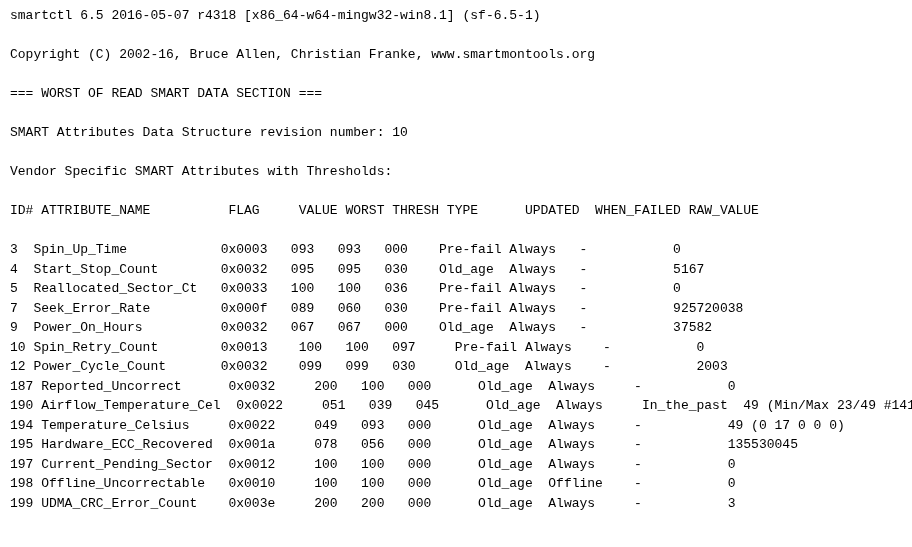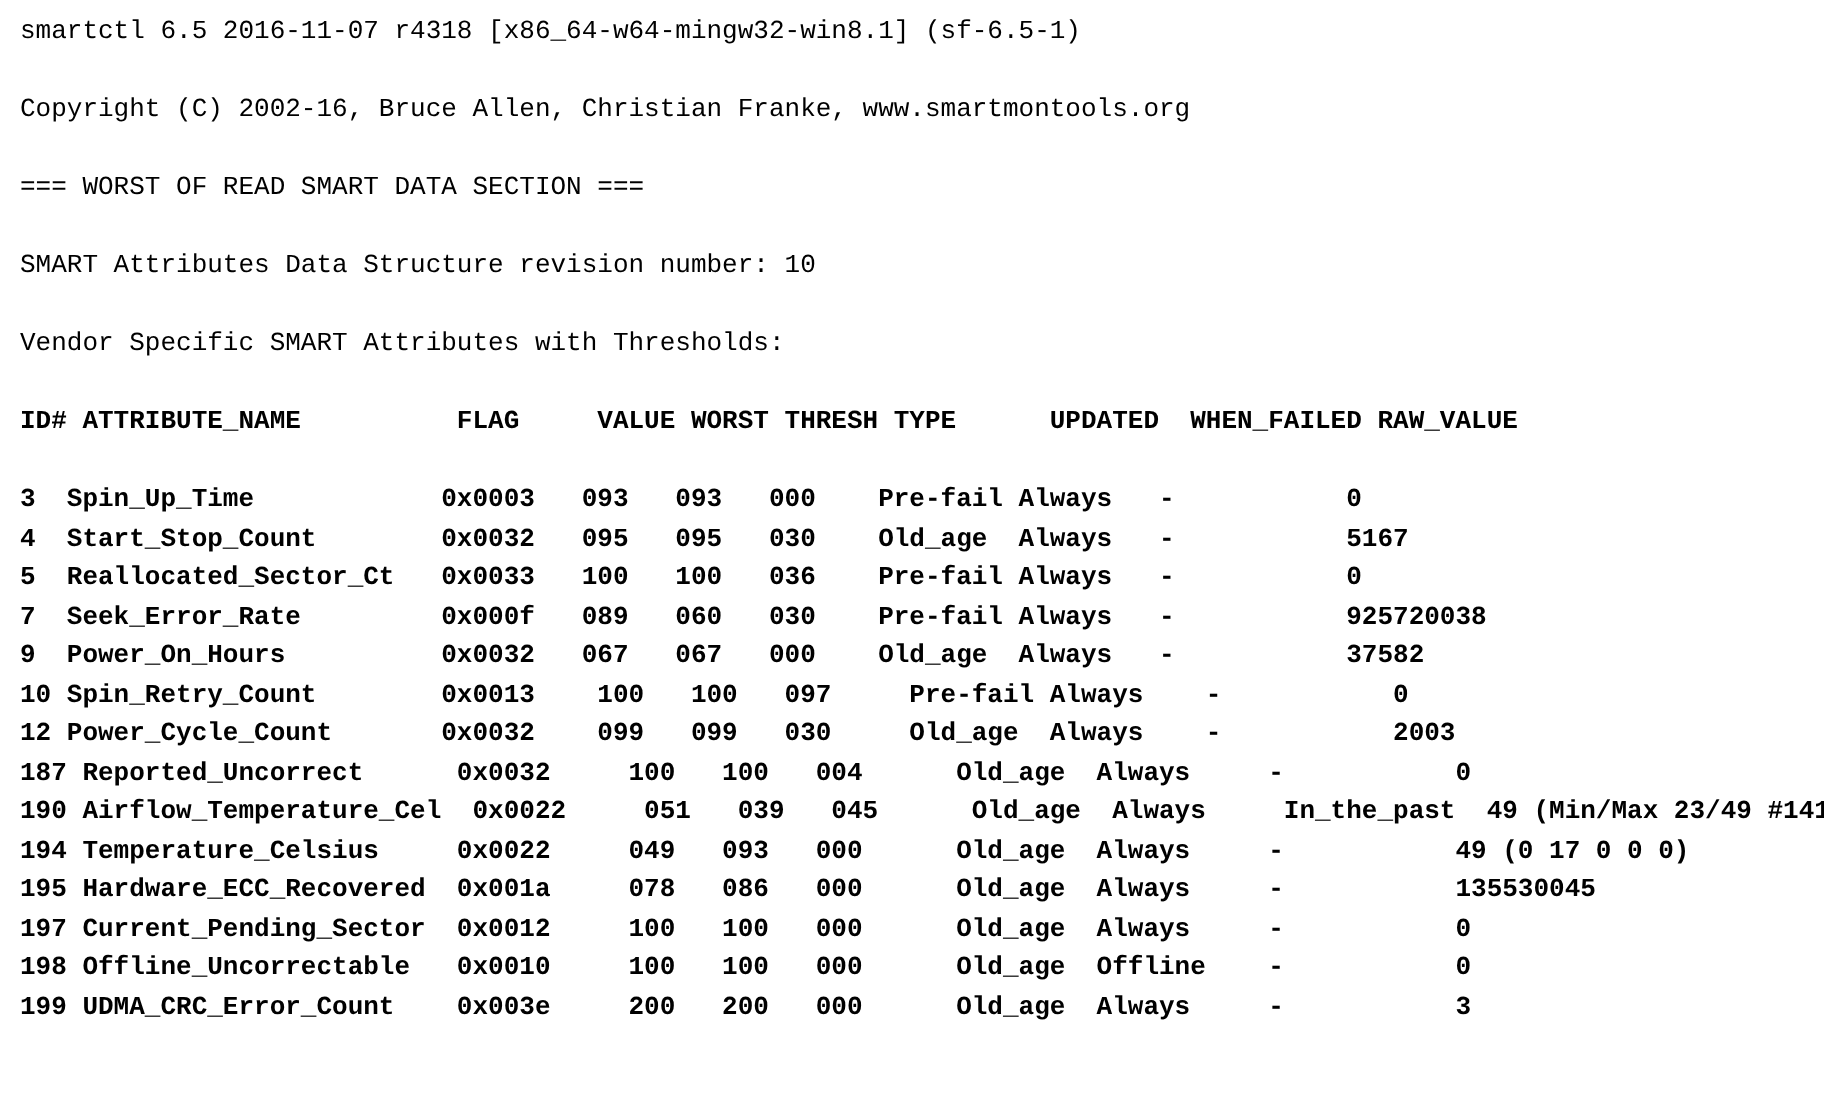--- a/index.html
+++ b/index.html
@@ -6,27 +6,27 @@
       font-family: "Courier New", monospace;
       font-size: 13px;
       background: #ffffff;
       color: #000000;
       margin: 0;
       padding: 6px 10px;
       white-space: nowrap;
       line-height: 1.5;
     }
     .line { white-space: pre; }
-    .row { white-space: pre; font-weight: bold; }
+    .row { white-space: pre; }
     .blank { height: 1.5em; }
   </style>
 </head>
 <body>
 
-<div class="line">smartctl 6.5 2016-11-07 r4318 [x86_64-w64-mingw32-win8.1] (sf-6.5-1)</div>
+<div class="line">smartctl 6.5 2016-05-07 r4318 [x86_64-w64-mingw32-win8.1] (sf-6.5-1)</div>
 <div class="blank"></div>
 <div class="line">Copyright (C) 2002-16, Bruce Allen, Christian Franke, www.smartmontools.org</div>
 <div class="blank"></div>
 <div class="line">=== WORST OF READ SMART DATA SECTION ===</div>
 <div class="blank"></div>
 <div class="line">SMART Attributes Data Structure revision number: 10</div>
 <div class="blank"></div>
 <div class="line">Vendor Specific SMART Attributes with Thresholds:</div>
 <div class="blank"></div>
 
@@ -34,20 +34,20 @@
 <div class="blank"></div>
 
 <div id="rows">
     <div class="row">3  Spin_Up_Time            0x0003   093   093   000    Pre-fail Always   -           0</div>
     <div class="row">4  Start_Stop_Count        0x0032   095   095   030    Old_age  Always   -           5167</div>
     <div class="row">5  Reallocated_Sector_Ct   0x0033   100   100   036    Pre-fail Always   -           0</div>
     <div class="row">7  Seek_Error_Rate         0x000f   089   060   030    Pre-fail Always   -           925720038</div>
     <div class="row">9  Power_On_Hours          0x0032   067   067   000    Old_age  Always   -           37582</div>
     <div class="row">10 Spin_Retry_Count        0x0013    100   100   097     Pre-fail Always    -           0</div>
     <div class="row">12 Power_Cycle_Count       0x0032    099   099   030     Old_age  Always    -           2003</div>
-    <div class="row">187 Reported_Uncorrect      0x0032     100   100   004      Old_age  Always     -           0</div>
+    <div class="row">187 Reported_Uncorrect      0x0032     200   100   000      Old_age  Always     -           0</div>
     <div class="row">190 Airflow_Temperature_Cel  0x0022     051   039   045      Old_age  Always     In_the_past  49 (Min/Max 23/49 #141)</div>
     <div class="row">194 Temperature_Celsius     0x0022     049   093   000      Old_age  Always     -           49 (0 17 0 0 0)</div>
-    <div class="row">195 Hardware_ECC_Recovered  0x001a     078   086   000      Old_age  Always     -           135530045</div>
+    <div class="row">195 Hardware_ECC_Recovered  0x001a     078   056   000      Old_age  Always     -           135530045</div>
     <div class="row">197 Current_Pending_Sector  0x0012     100   100   000      Old_age  Always     -           0</div>
     <div class="row">198 Offline_Uncorrectable   0x0010     100   100   000      Old_age  Offline    -           0</div>
     <div class="row">199 UDMA_CRC_Error_Count    0x003e     200   200   000      Old_age  Always     -           3</div>
   </div>
 
 </body></html>

